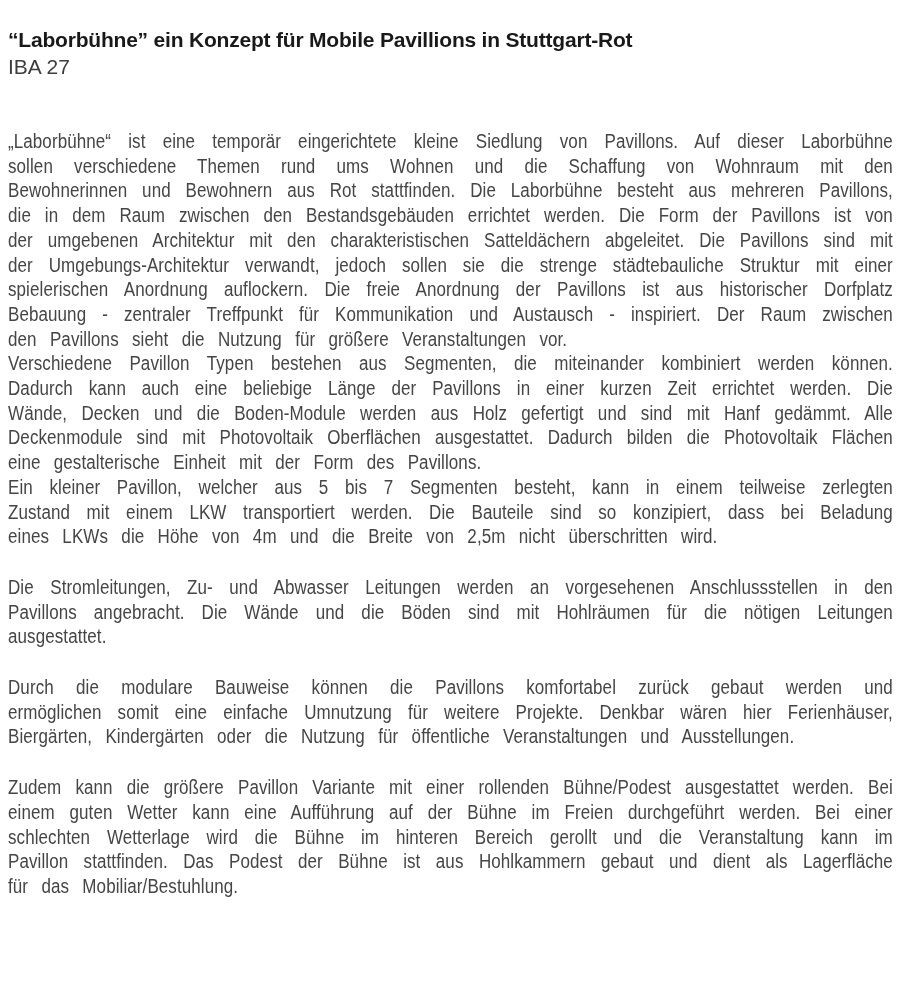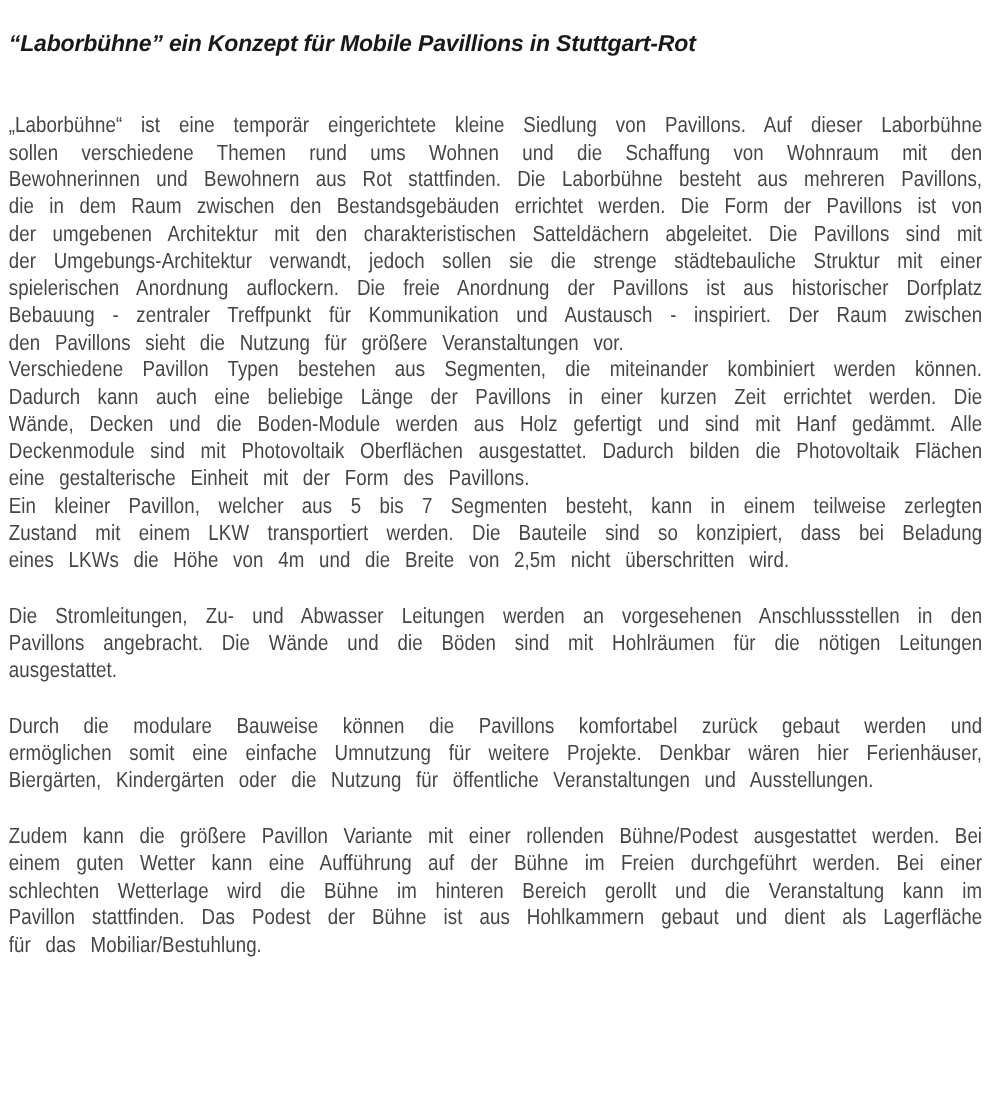--- a/index.html
+++ b/index.html
@@ -17,21 +17,20 @@
     padding: 26px 7px 0 8px;
     font-family: "Liberation Sans", sans-serif;
   }
   .doc-title {
     font-size: 21px;
     font-weight: 700;
     color: #191919;
     line-height: 27px;
     letter-spacing: -0.2px;
     white-space: nowrap;
-    font-style: italic;
   }
   .doc-subtitle {
     font-size: 21px;
     font-weight: 400;
     color: #3d3d3d;
     line-height: 27px;
   }
   
   .doc-body {
     margin-top: 49px;
@@ -55,20 +54,21 @@
     margin-top: 26px;
   }
 </style>
 </head>
 <body>
 
 <div class="page">
 
   <div class="doc-title">“Laborbühne” ein Konzept für Mobile Pavillions in Stuttgart-Rot</div>
 
+  <div class="doc-subtitle">IBA 27</div>
 
   <div class="doc-body">
     <p>„Laborbühne“ ist eine temporär eingerichtete kleine Siedlung von Pavillons. Auf dieser Laborbühne sollen verschiedene Themen rund ums Wohnen und die Schaffung von Wohnraum mit den Bewohnerinnen und Bewohnern aus Rot stattfinden. Die Laborbühne besteht aus mehreren Pavillons, die in dem Raum zwischen den Bestandsgebäuden errichtet werden. Die Form der Pavillons ist von der umgebenen Architektur mit den charakteristischen Satteldächern abgeleitet. Die Pavillons sind mit der Umgebungs-Architektur verwandt, jedoch sollen sie die strenge städtebauliche Struktur mit einer spielerischen Anordnung auflockern. Die freie Anordnung der Pavillons ist aus historischer Dorfplatz Bebauung - zentraler Treffpunkt für Kommunikation und Austausch - inspiriert. Der Raum zwischen den Pavillons sieht die Nutzung für größere Veranstaltungen vor.</p>
     <p>Verschiedene Pavillon Typen bestehen aus Segmenten, die miteinander kombiniert werden können. Dadurch kann auch eine beliebige Länge der Pavillons in einer kurzen Zeit errichtet werden. Die Wände, Decken und die Boden-Module werden aus Holz gefertigt und sind mit Hanf gedämmt. Alle Deckenmodule sind mit Photovoltaik Oberflächen ausgestattet. Dadurch bilden die Photovoltaik Flächen eine gestalterische Einheit mit der Form des Pavillons.</p>
     <p>Ein kleiner Pavillon, welcher aus 5 bis 7 Segmenten besteht, kann in einem teilweise zerlegten Zustand mit einem LKW transportiert werden. Die Bauteile sind so konzipiert, dass bei Beladung eines LKWs die Höhe von 4m und die Breite von 2,5m nicht überschritten wird.</p>
     <p class="para-gap">Die Stromleitungen, Zu- und Abwasser Leitungen werden an vorgesehenen Anschlussstellen in den Pavillons angebracht. Die Wände und die Böden sind mit Hohlräumen für die nötigen Leitungen ausgestattet.</p>
     <p class="para-gap">Durch die modulare Bauweise können die Pavillons komfortabel zurück gebaut werden und ermöglichen somit eine einfache Umnutzung für weitere Projekte. Denkbar wären hier Ferienhäuser, Biergärten, Kindergärten oder die Nutzung für öffentliche Veranstaltungen und Ausstellungen.</p>
     <p class="para-gap">Zudem kann die größere Pavillon Variante mit einer rollenden Bühne/Podest ausgestattet werden. Bei einem guten Wetter kann eine Aufführung auf der Bühne im Freien durchgeführt werden. Bei einer schlechten Wetterlage wird die Bühne im hinteren Bereich gerollt und die Veranstaltung kann im Pavillon stattfinden. Das Podest der Bühne ist aus Hohlkammern gebaut und dient als Lagerfläche für das Mobiliar/Bestuhlung.</p>
   </div>
 

